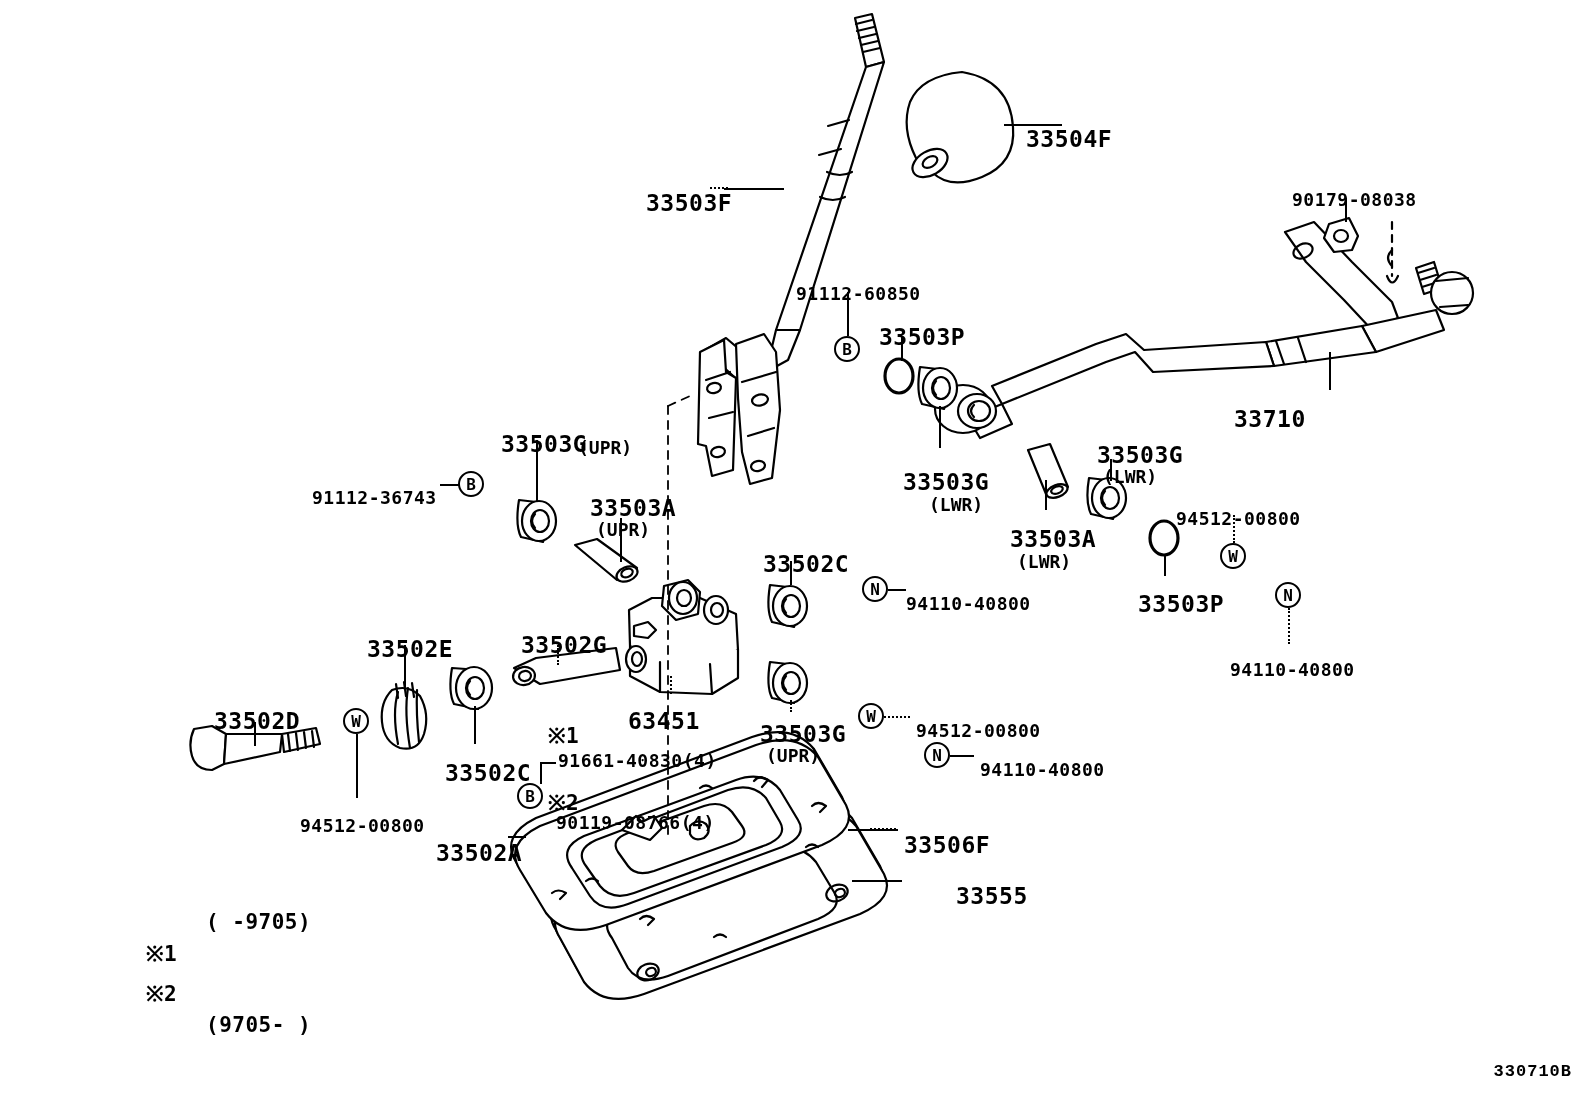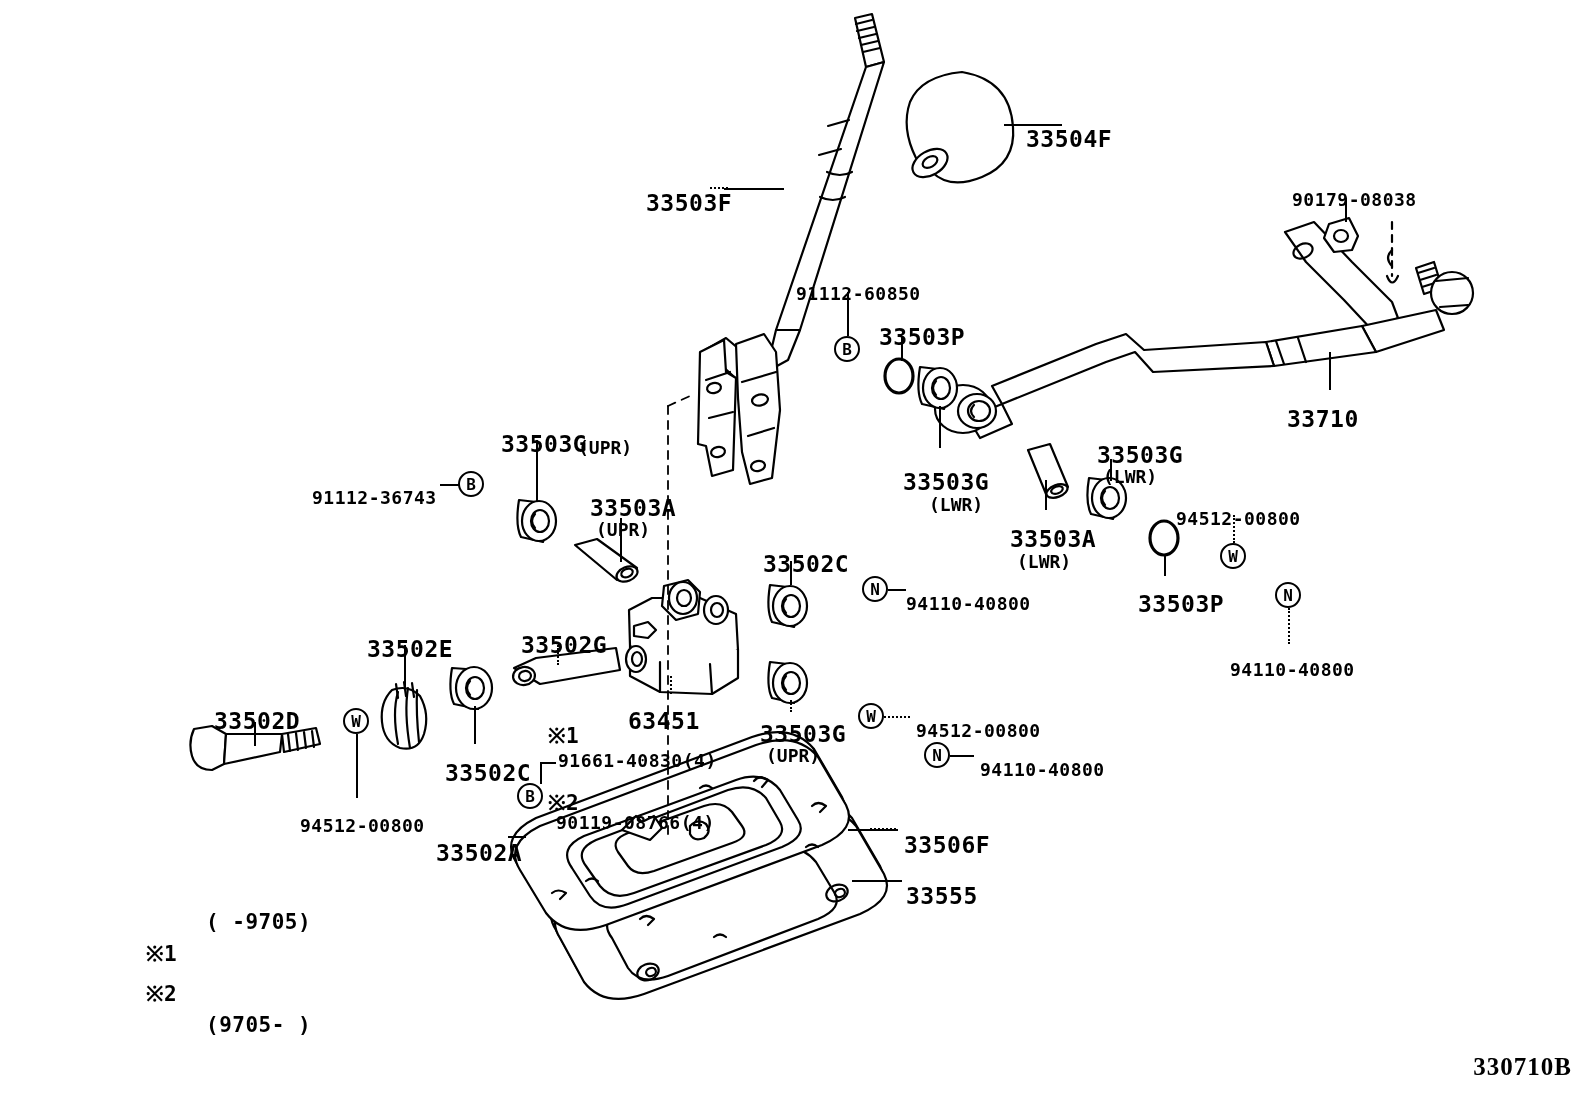--- a/index.html
+++ b/index.html
@@ -72,23 +72,23 @@
     left: 0;
     top: 0;
     width: 1592px;
     height: 1099px;
     pointer-events: none;
   }
   .fignum {
     position: absolute;
     right: 20px;
     bottom: 18px;
-    font-family: Liberation Serif, serif;
+    font-family: Liberation Mono, monospace;
     font-weight: 700;
-    font-size: 25px;
+    font-size: 17px;
     color: #000;
     letter-spacing: 1px;
   }
   .aster { font-size: 20px; }
 </style>
 </head>
 <body>
 
 <div id="page">
 
@@ -399,21 +399,21 @@
     </div>
 
   <div class="badge" style="left:858px; top:703px;">
       <span>W</span>
     </div>
 
   <div class="lbl big" style="left:646px; top:176px;">33503F</div>
   <div class="lbl big" style="left:1026px; top:112px;">33504F</div>
   <div class="lbl code" style="left:796px; top:269px;">91112-60850</div>
   <div class="lbl code" style="left:1292px; top:175px;">90179-08038</div>
-  <div class="lbl big" style="left:1287px; top:392px;">33710</div>
+  <div class="lbl big" style="left:1234px; top:392px;">33710</div>
 
   <div class="lbl big" style="left:879px; top:310px;">33503P</div>
 
   <div class="lbl big" style="left:903px; top:455px;">33503G</div>
   <div class="lbl sub" style="left:929px; top:480px;">(LWR)</div>
 
   <div class="lbl big" style="left:1097px; top:428px;">33503G</div>
   <div class="lbl sub" style="left:1103px; top:452px;">(LWR)</div>
 
   <div class="lbl big" style="left:1010px; top:512px;">33503A</div>
@@ -447,21 +447,21 @@
   <div class="lbl code" style="left:916px; top:706px;">94512-00800</div>
   <div class="lbl code" style="left:980px; top:745px;">94110-40800</div>
 
   <div class="lbl note aster" style="left:548px; top:710px;">※1</div>
   <div class="lbl code" style="left:558px; top:736px;">91661-40830(4)</div>
   <div class="lbl code" style="left:556px; top:798px;">90119-08766(4)</div>
   <div class="lbl note aster" style="left:548px; top:777px;">※2</div>
 
   <div class="lbl big" style="left:436px; top:826px;">33502A</div>
   <div class="lbl big" style="left:904px; top:818px;">33506F</div>
-  <div class="lbl big" style="left:906px; top:869px;">33555</div>
+  <div class="lbl big" style="left:956px; top:869px;">33555</div>
 
   <div class="lbl note" style="left:146px; top:928px;">※1</div>
   <div class="lbl note" style="left:206px; top:896px;">(    -9705)</div>
   <div class="lbl note" style="left:146px; top:968px;">※2</div>
   <div class="lbl note" style="left:206px; top:999px;">(9705-    )</div>
 
   <div class="fignum">330710B</div>
 
 </div>
 

